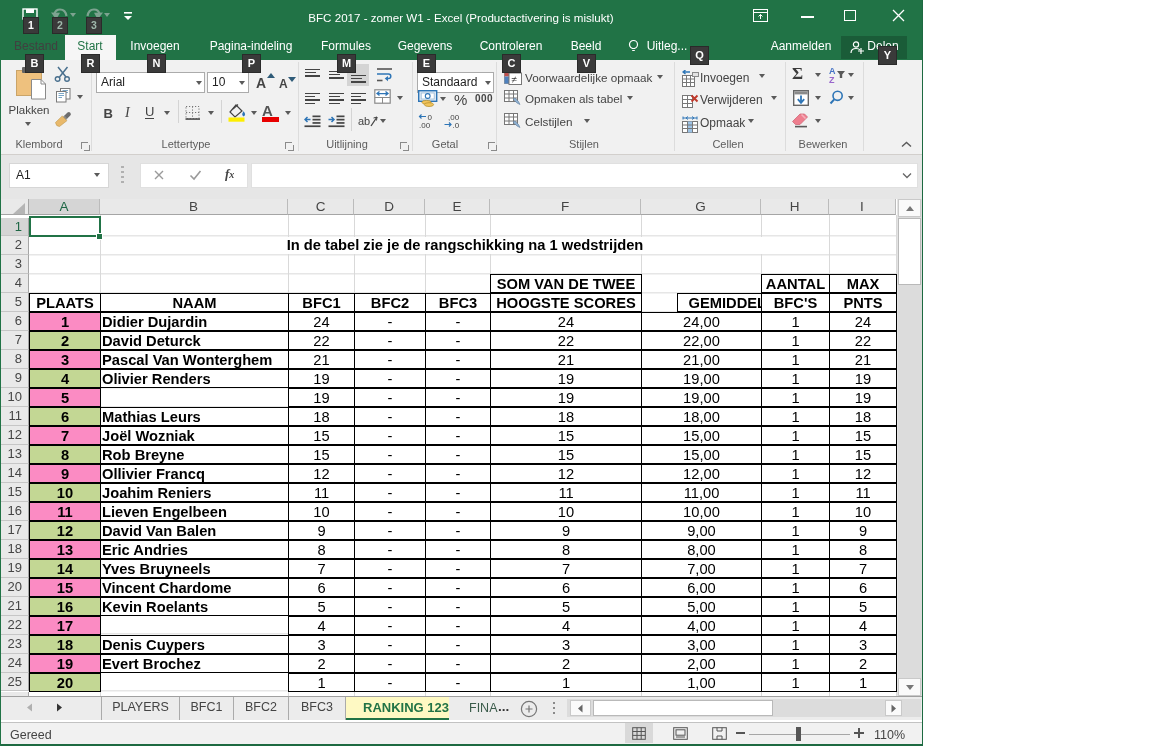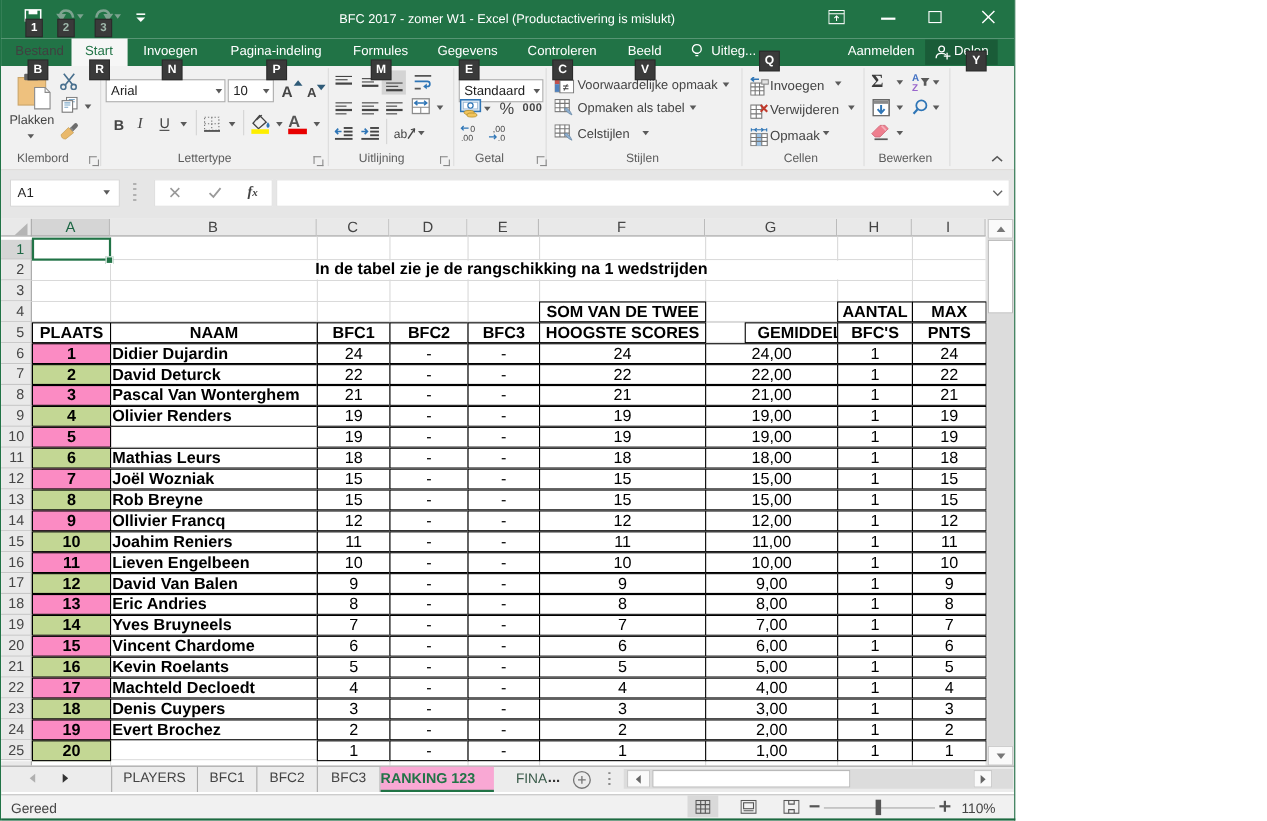--- a/index.html
+++ b/index.html
@@ -609,21 +609,20 @@
     <div class="cells" style="left:28px;top:596.70px;width:72px;height:18.97px;background:#c3d794;border-left:1px solid #000;border-top:1px solid #000;text-align:center;line-height:18.96px;font-size:14.7px;font-weight:bold;">16</div>
     <div class="cells" style="left:99px;top:596.70px;width:189px;height:18.97px;background:#fff;border-left:1px solid #000;border-top:1px solid #000;text-align:left;line-height:18.96px;font-size:14.7px;font-weight:bold;padding-left:1px;">Kevin Roelants</div>
     <div class="cells" style="left:287px;top:596.70px;width:67px;height:18.97px;background:#fff;border-left:1px solid #000;border-top:1px solid #000;text-align:center;line-height:18.96px;font-size:14.7px;">5</div>
     <div class="cells" style="left:353px;top:596.70px;width:72px;height:18.97px;background:#fff;border-left:1px solid #000;border-top:1px solid #000;text-align:center;line-height:18.96px;font-size:14.7px;">-</div>
     <div class="cells" style="left:424px;top:596.70px;width:66px;height:18.97px;background:#fff;border-left:1px solid #000;border-top:1px solid #000;text-align:center;line-height:18.96px;font-size:14.7px;">-</div>
     <div class="cells" style="left:489px;top:596.70px;width:152px;height:18.97px;background:#fff;border-left:1px solid #000;border-top:1px solid #000;text-align:center;line-height:18.96px;font-size:14.7px;">5</div>
     <div class="cells" style="left:640px;top:596.70px;width:121px;height:18.97px;background:#fff;border-left:1px solid #000;border-top:1px solid #000;text-align:center;line-height:18.96px;font-size:14.7px;">5,00</div>
     <div class="cells" style="left:760px;top:596.70px;width:69px;height:18.97px;background:#fff;border-left:1px solid #000;border-top:1px solid #000;text-align:center;line-height:18.96px;font-size:14.7px;">1</div>
     <div class="cells" style="left:828px;top:596.70px;width:68px;height:18.97px;background:#fff;border-left:1px solid #000;border-top:1px solid #000;text-align:center;line-height:18.96px;font-size:14.7px;">5</div>
     <div class="cells" style="left:28px;top:615.66px;width:72px;height:18.97px;background:#fb8bc3;border-left:1px solid #000;border-top:1px solid #000;text-align:center;line-height:18.96px;font-size:14.7px;font-weight:bold;">17</div>
-    <div class="cells" style="left:99px;top:615.66px;width:189px;height:18.97px;background:#fff;border-left:1px solid #000;border-top:1px solid #000;text-align:left;line-height:18.96px;font-size:14.7px;font-weight:bold;padding-left:1px;">Machteld Decloedt</div>
     <div class="cells" style="left:287px;top:615.66px;width:67px;height:18.97px;background:#fff;border-left:1px solid #000;border-top:1px solid #000;text-align:center;line-height:18.96px;font-size:14.7px;">4</div>
     <div class="cells" style="left:353px;top:615.66px;width:72px;height:18.97px;background:#fff;border-left:1px solid #000;border-top:1px solid #000;text-align:center;line-height:18.96px;font-size:14.7px;">-</div>
     <div class="cells" style="left:424px;top:615.66px;width:66px;height:18.97px;background:#fff;border-left:1px solid #000;border-top:1px solid #000;text-align:center;line-height:18.96px;font-size:14.7px;">-</div>
     <div class="cells" style="left:489px;top:615.66px;width:152px;height:18.97px;background:#fff;border-left:1px solid #000;border-top:1px solid #000;text-align:center;line-height:18.96px;font-size:14.7px;">4</div>
     <div class="cells" style="left:640px;top:615.66px;width:121px;height:18.97px;background:#fff;border-left:1px solid #000;border-top:1px solid #000;text-align:center;line-height:18.96px;font-size:14.7px;">4,00</div>
     <div class="cells" style="left:760px;top:615.66px;width:69px;height:18.97px;background:#fff;border-left:1px solid #000;border-top:1px solid #000;text-align:center;line-height:18.96px;font-size:14.7px;">1</div>
     <div class="cells" style="left:828px;top:615.66px;width:68px;height:18.97px;background:#fff;border-left:1px solid #000;border-top:1px solid #000;text-align:center;line-height:18.96px;font-size:14.7px;">4</div>
     <div class="cells" style="left:28px;top:634.62px;width:72px;height:18.97px;background:#c3d794;border-left:1px solid #000;border-top:1px solid #000;text-align:center;line-height:18.96px;font-size:14.7px;font-weight:bold;">18</div>
     <div class="cells" style="left:99px;top:634.62px;width:189px;height:18.97px;background:#fff;border-left:1px solid #000;border-top:1px solid #000;text-align:left;line-height:18.96px;font-size:14.7px;font-weight:bold;padding-left:1px;">Denis Cuypers</div>
     <div class="cells" style="left:287px;top:634.62px;width:67px;height:18.97px;background:#fff;border-left:1px solid #000;border-top:1px solid #000;text-align:center;line-height:18.96px;font-size:14.7px;">3</div>
@@ -667,21 +666,21 @@
 <path d="M7 0.5 L2 4.5 L7 8.5 Z" fill="#b0b0b0"></path>
     </svg>
     <svg class="ab" style="left:54px;top:703px" width="9" height="9" viewBox="0 0 9 9">
 <path d="M2 0.5 L7 4.5 L2 8.5 Z" fill="#333"></path>
     </svg>
     <div class="ab" style="left:101px;top:697px;width:78px;height:23px;border-right:1px solid #ababab;color:#444;font-size:12.5px;text-align:center;line-height:21px">PLAYERS</div>
     <div class="ab" style="left:179px;top:697px;width:54px;height:23px;border-right:1px solid #ababab;color:#444;font-size:12.5px;text-align:center;line-height:21px">BFC1</div>
     <div class="ab" style="left:233px;top:697px;width:55px;height:23px;border-right:1px solid #ababab;color:#444;font-size:12.5px;text-align:center;line-height:21px">BFC2</div>
     <div class="ab" style="left:288px;top:697px;width:57px;height:23px;border-right:1px solid #ababab;color:#444;font-size:12.5px;text-align:center;line-height:21px">BFC3</div>
     <div class="ab" style="left:101px;top:697px;width:1px;height:23px;background:#ababab;margin-left:-1px"></div>
-    <div class="ab" style="left:345px;top:697px;width:103px;height:23px;background:#f9a8d4;border-bottom:2.5px solid #217346;color:#217346;font-weight:bold;font-size:13px;text-align:left;line-height:21px;z-index:5">RANKING 123</div>
+    <div class="ab" style="left:345px;top:697px;width:103px;height:23px;background:#fef9c3;border-bottom:2.5px solid #217346;color:#217346;font-weight:bold;font-size:13px;text-align:right;line-height:21px;z-index:5">RANKING 123</div>
     <div class="ab" style="left:468px;top:701px;color:#3a5b4a;font-size:12.5px">FINA</div>
     <div class="ab" style="left:497px;top:699px;color:#333;font-size:13.5px;font-weight:bold">...</div>
     <svg class="ab" style="left:519px;top:700px" width="18" height="18" viewBox="0 0 18 18">
 <circle cx="9" cy="9" r="7.6" fill="none" stroke="#767676" stroke-width="1.2"></circle>
 <path d="M9 5.5 L9 12.5 M5.5 9 L12.5 9" stroke="#767676" stroke-width="1.2"></path>
     </svg>
     <div class="ab" style="left:552px;top:702px;width:2px;height:13px;background:repeating-linear-gradient(to bottom,#8a8a8a 0 2px,transparent 2px 5px)"></div>
     <div class="ab" style="left:566px;top:699px;width:354px;height:18px;background:#dcdcdc"></div>
     <div class="ab" style="left:569px;top:700px;width:21px;height:16px;background:#fafafa;border:1px solid #c9c9c9"></div>
     <svg class="ab" style="left:575px;top:704px" width="8" height="9" viewBox="0 0 8 9">

